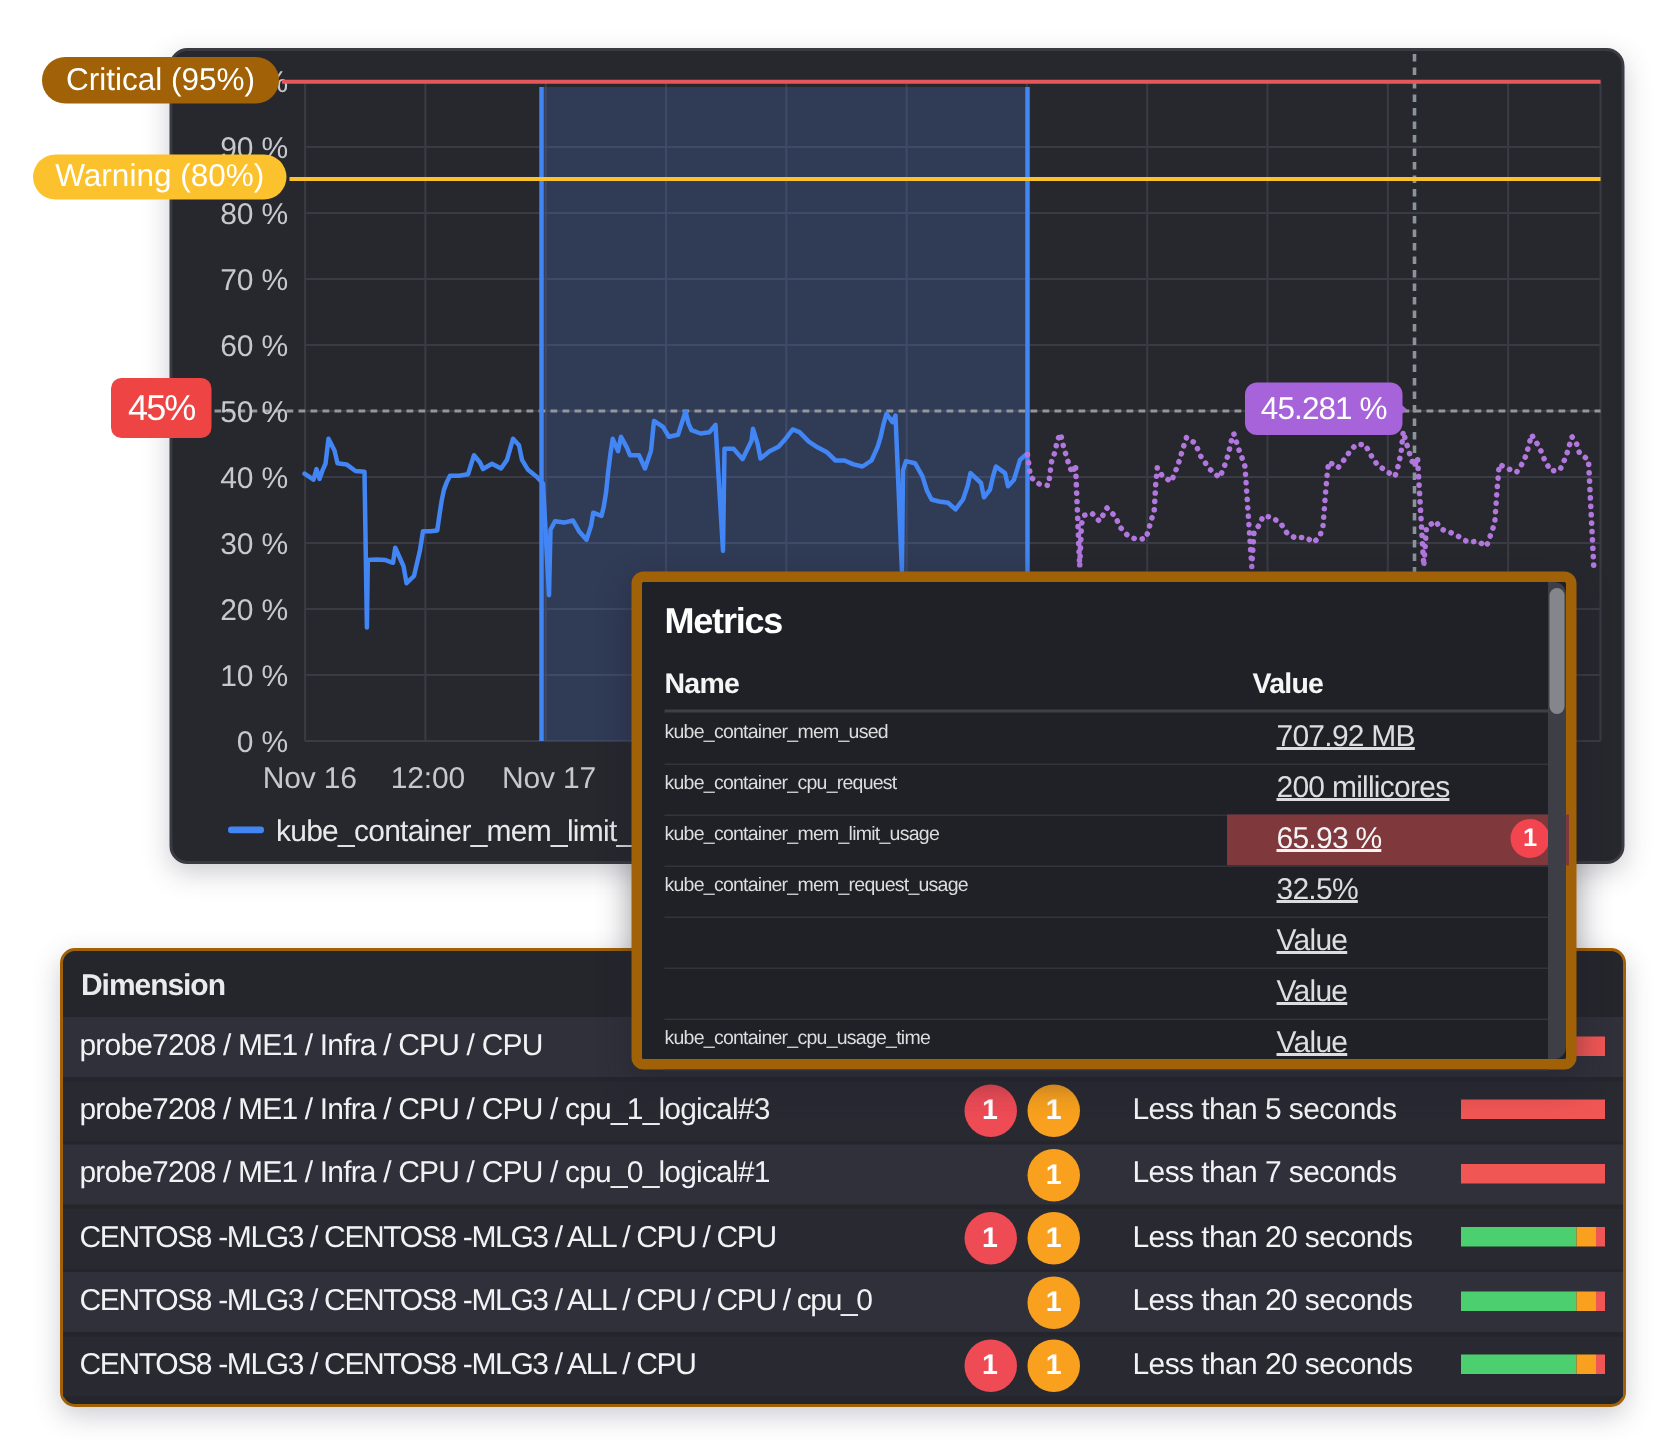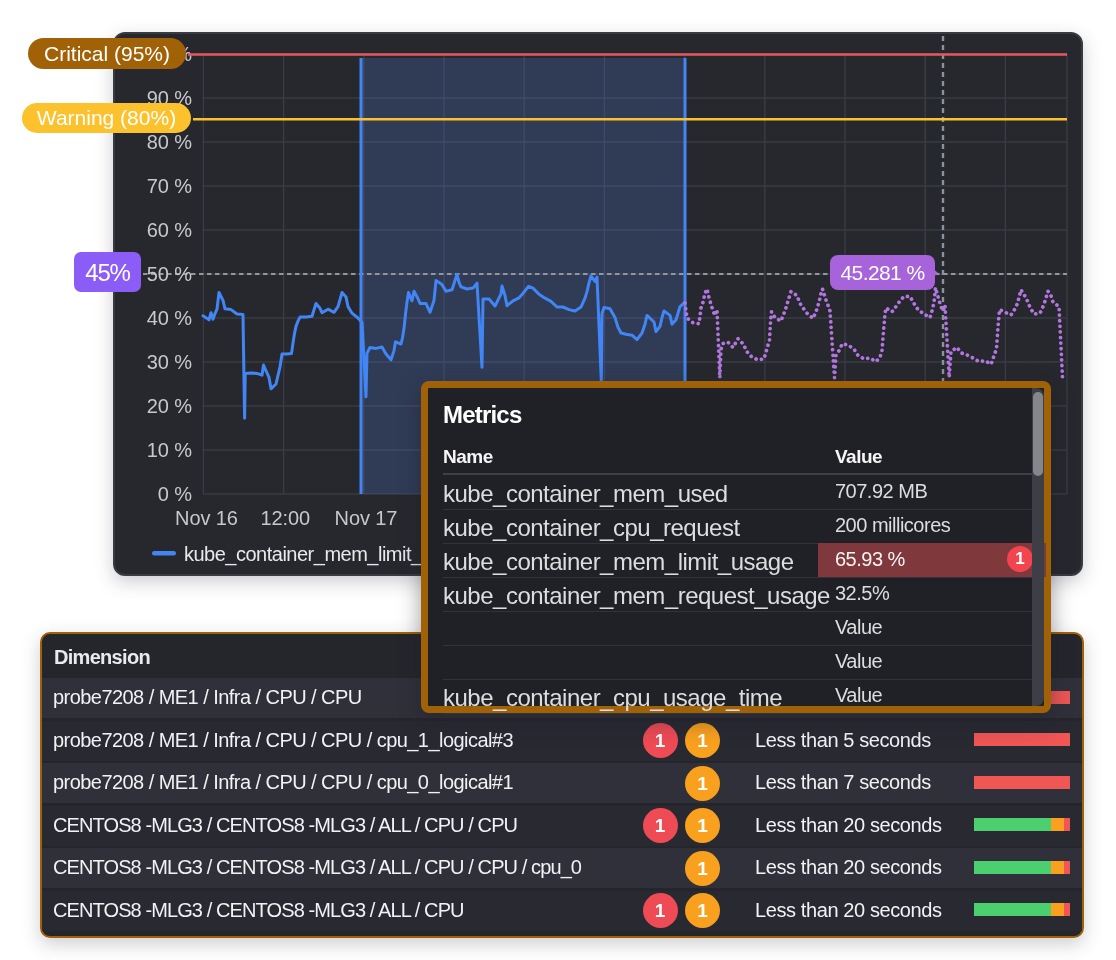--- a/index.html
+++ b/index.html
@@ -1,21 +1,21 @@
 <!DOCTYPE html>
 <html><head><meta charset="utf-8">
 <style>
 * { margin:0; padding:0; box-sizing:border-box; }
 html,body { width:1116px; height:960px; background:#ffffff; font-family:"Liberation Sans", sans-serif; position:relative; overflow:hidden; }
 .panel { position:absolute; background:#27282e; }
 .axl { font-size:20px; fill:#c7c8cc; letter-spacing:-0.1px; }
 .leg { font-size:20px; fill:#e8e9eb; letter-spacing:-0.5px; }
 .pill { position:absolute; color:#fff; font-size:21px; letter-spacing:0; text-align:center; z-index:40; }
-.mname { position:absolute; left:0; top:5px; font-size:24px; letter-spacing:-0.5px; color:#dcdddf; white-space:nowrap; }
-.mval { position:absolute; left:392px; top:5px; font-size:20px; letter-spacing:-0.5px; color:#dcdddf; white-space:nowrap; }
+.mname { position:absolute; left:0; top:5px; font-size:13px; letter-spacing:-0.5px; color:#dcdddf; white-space:nowrap; }
+.mval { position:absolute; left:408px; top:5px; font-size:20px; letter-spacing:-0.5px; color:#dcdddf; white-space:nowrap;text-decoration:underline; }
 .btxt { position:absolute; left:11px; top:8px; font-size:20px; letter-spacing:-0.55px; color:#f1f2f4; white-space:nowrap; }
 .ltxt { position:absolute; left:713px; top:8px; font-size:20px; letter-spacing:-0.4px; color:#f1f2f4; white-space:nowrap; }
 .badge { position:absolute; top:2.5px; width:35px; height:35px; border-radius:17.5px; color:#fff; font-size:19px; font-weight:bold; text-align:center; line-height:35px; }
 </style></head>
 <body>
 <div class="panel" style="left:113px;top:32px;width:970px;height:544px;border-radius:12px;border:2px solid #393a42;box-shadow:0 6px 18px rgba(60,60,80,0.25);z-index:5">
 <svg width="970" height="544" viewBox="0 0 970 544" style="position:absolute;left:0;top:0">
 <line x1="88.4" y1="460.0" x2="952" y2="460.0" stroke="#3a3b44" stroke-width="1.4"></line>
 <line x1="88.4" y1="416.0" x2="952" y2="416.0" stroke="#3a3b44" stroke-width="1.4"></line>
 <line x1="88.4" y1="372.0" x2="952" y2="372.0" stroke="#3a3b44" stroke-width="1.4"></line>
@@ -62,21 +62,21 @@
 <polyline points="570.0,269.0 572.0,284.0 578.0,288.8 584.0,289.7 586.0,273.9 588.0,268.2 590.0,259.4 592.0,255.0 594.0,263.8 596.0,270.4 598.0,277.0 600.0,281.4 602.0,275.6 604.8,343.8 606.0,315.2 608.0,309.5 613.0,308.2 618.0,313.5 623.0,304.7 629.0,310.8 631.0,316.6 637.0,323.2 643.0,325.8 649.0,324.9 654.5,306.0 655.5,288.4 656.5,277.8 660.0,283.6 666.0,287.1 668.0,281.4 670.0,277.0 672.0,270.4 674.0,263.8 676.0,257.6 682.0,261.6 684.0,266.8 686.0,271.2 692.0,279.2 698.0,284.4 700.0,280.0 702.0,274.8 704.0,268.2 706.0,259.4 707.5,255.0 709.0,259.8 711.0,266.0 713.0,271.2 715.0,277.0 719.5,343.8 721.0,321.0 725.0,315.2 727.0,310.0 733.0,310.8 739.0,315.2 743.0,321.4 749.0,324.9 755.0,324.0 761.0,327.6 765.0,323.2 767.0,316.6 768.5,297.2 770.0,279.6 771.0,273.9 777.0,277.8 781.0,272.6 785.0,266.8 789.0,262.4 795.0,262.4 799.0,269.5 803.0,275.6 809.0,280.0 815.0,283.6 817.0,277.0 819.0,268.2 820.5,253.6 822.0,259.4 824.0,266.0 826.0,272.6 828.0,277.0 830.0,271.2 834.2,343.4 836.0,317.4 842.0,313.5 846.0,318.8 852.0,321.0 858.0,324.0 864.0,327.6 870.0,326.7 876.0,330.2 881.5,314.8 883.0,292.8 884.5,275.6 890.0,278.3 896.0,280.9 900.0,274.8 902.0,270.4 904.0,263.8 906.0,255.8 911.0,263.8 913.0,268.2 915.0,273.4 919.0,280.0 925.0,279.2 927.0,274.8 929.0,270.4 931.0,263.8 933.0,257.2 936.0,261.6 938.0,268.2 944.0,272.6 947.5,343.4 949.0,339.0" fill="none" stroke="#b277df" stroke-width="3.7" stroke-linejoin="round" stroke-linecap="round" stroke-dasharray="0.1 5.5"></polyline>
 <line x1="73" y1="20.5" x2="952" y2="20.5" stroke="#e4585c" stroke-width="2.6"></line>
 <line x1="78" y1="85.3" x2="952" y2="85.3" stroke="#fcc22d" stroke-width="2.6"></line>
 <rect x="37" y="517" width="24" height="4.5" rx="2.2" fill="#4285f4"></rect>
 <text x="69" y="526.5" class="leg">kube_container_mem_limit_usage</text>
 </svg>
 </div>
 
 <div class="pill" style="left:28px;top:38px;width:158px;height:31px;line-height:31px;border-radius:16px;background:#a16207">Critical (95%)</div>
 <div class="pill" style="left:22px;top:103px;width:169px;height:30px;line-height:30px;border-radius:15px;background:#fcc22d">Warning (80%)</div>
-<div class="pill" style="left:74px;top:252px;width:67px;height:40px;line-height:40px;border-radius:7px;background:#8b5cf6;font-size:24px;letter-spacing:-1.2px;line-height:41px">45%</div>
+<div class="pill" style="left:74px;top:252px;width:67px;height:40px;line-height:40px;border-radius:7px;background:#ef4444;font-size:24px;letter-spacing:-1.2px;line-height:41px">45%</div>
 <div class="pill" style="left:830px;top:255px;width:105px;height:35px;line-height:35px;border-radius:8px;background:#a763d9;font-size:21px;letter-spacing:-0.6px">45.281 %
 <div style="position:absolute;right:-10px;top:11px;width:0;height:0;border:7px solid transparent;border-left:8px solid #a763d9"></div></div>
 
 <div class="panel" style="left:40px;top:632px;width:1044px;height:306px;border-radius:10px;border:2px solid #a16207;background:#25262c;box-shadow:0 6px 18px rgba(60,60,80,0.25);z-index:10">
 <div style="position:absolute;left:12px;top:12px;font-size:20px;font-weight:bold;letter-spacing:-0.7px;color:#e9eaec">Dimension</div>
 <div style="position:absolute;left:0;right:0;top:44.0px;height:40px;background:#2f3039">
       <div class="btxt" style="letter-spacing:-0.55px">probe7208 / ME1 / Infra / CPU / CPU</div>
       <div style="position:absolute;left:932px;top:12.5px;width:96px;height:13px;background:#f05654"></div>
     </div>
 <div style="position:absolute;left:0;right:0;top:86.5px;height:40px;background:#282931">

